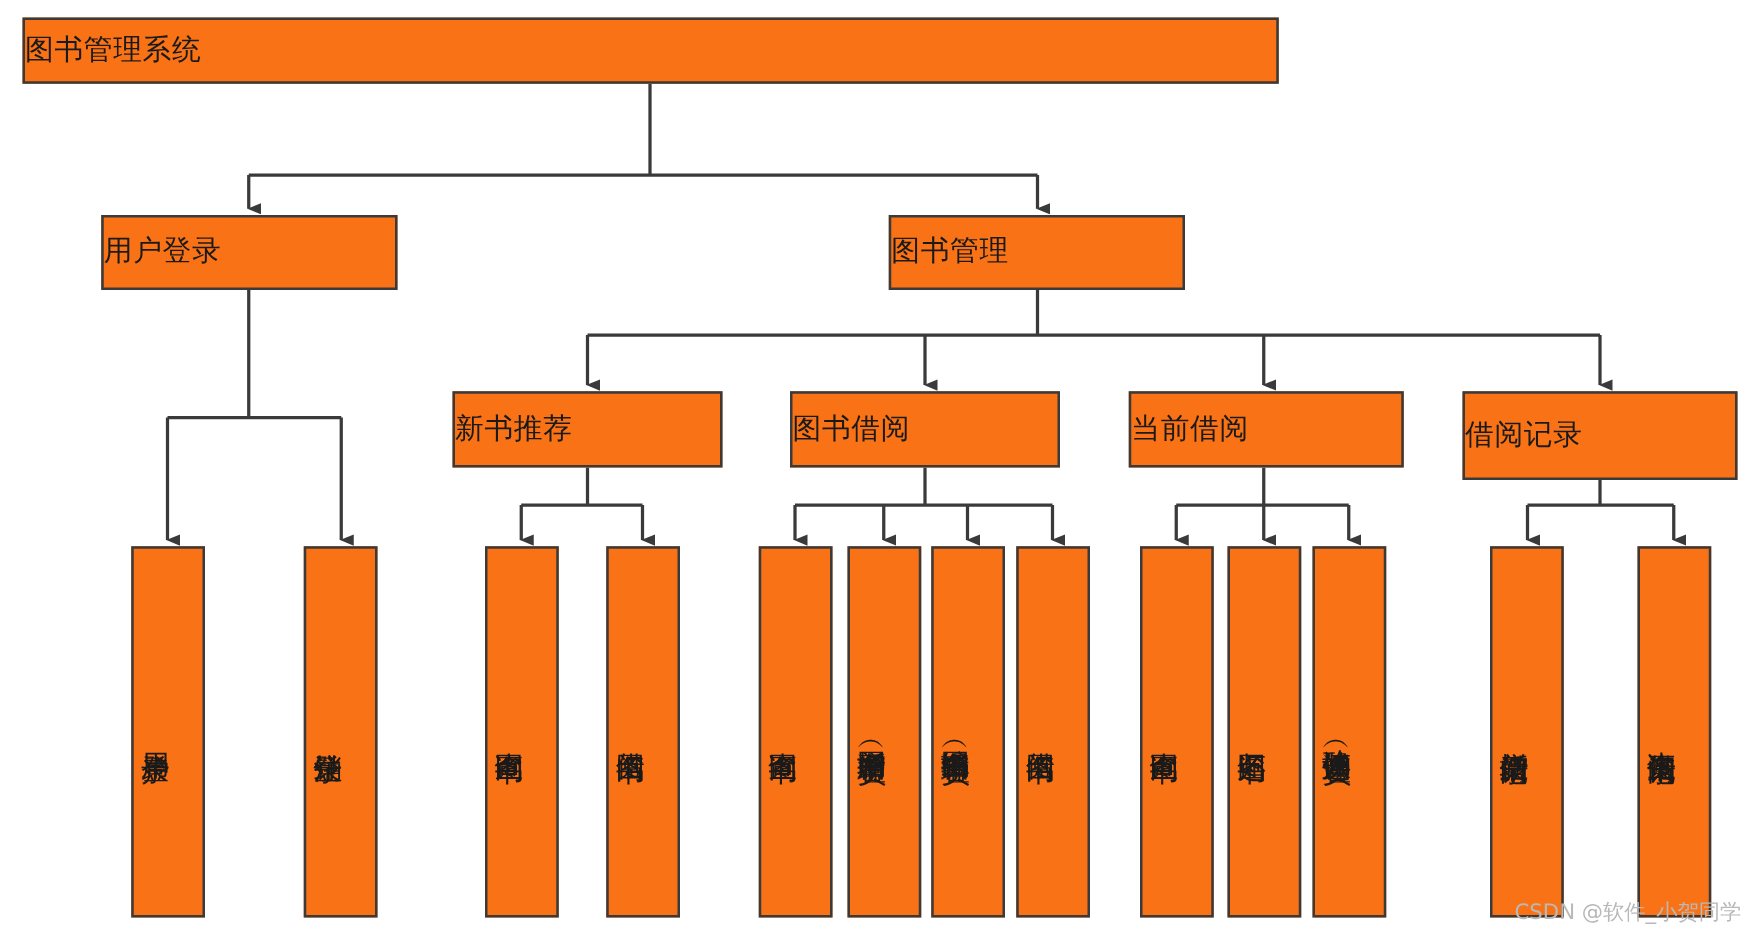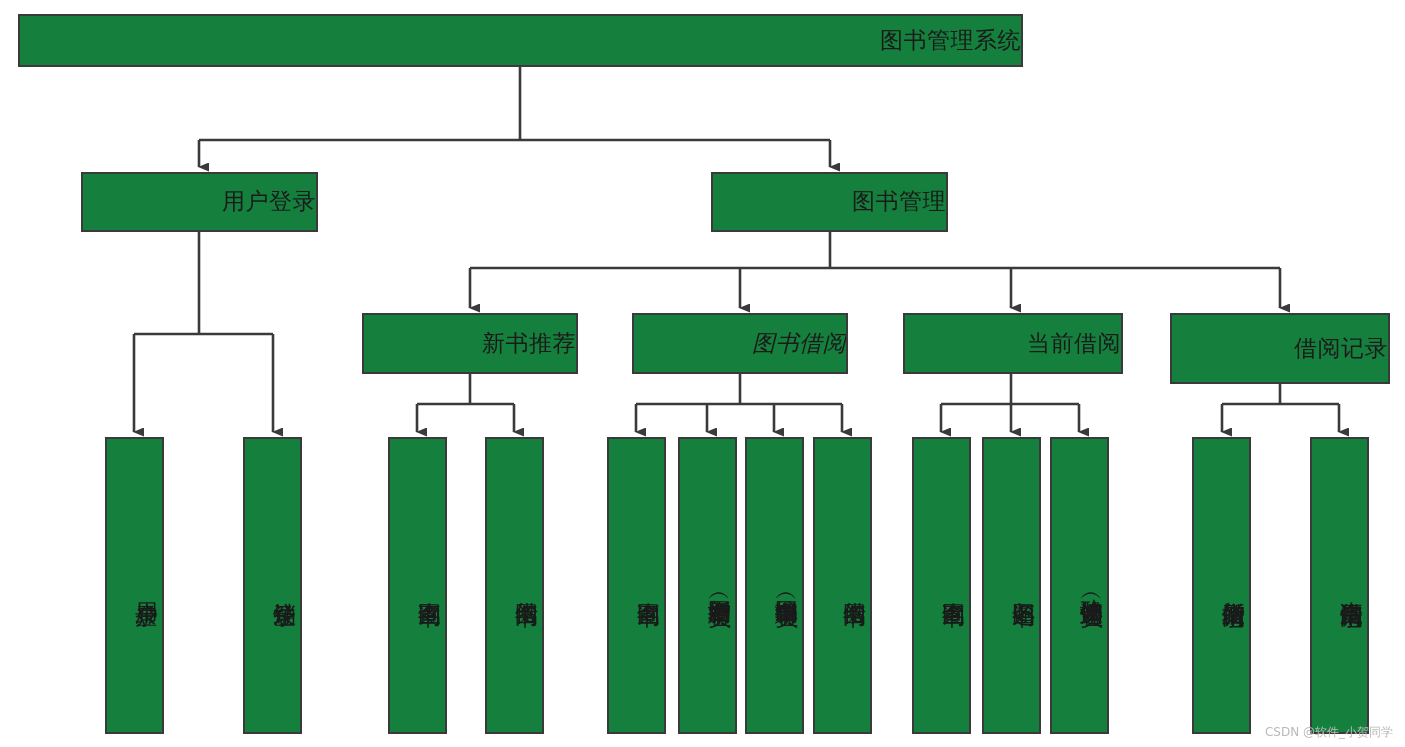--- a/index.html
+++ b/index.html
@@ -21,25 +21,25 @@
   svg.diagram-canvas {
     position: absolute;
     left: 0;
     top: 0;
     width: 1405px;
     height: 747px;
   }
   .node-box {
     position: absolute;
     box-sizing: border-box;
-    background: #15803d;
+    background: #f97316;
     border: 2.5px solid #3a3a3a;
     display: flex;
     align-items: center;
-    justify-content: flex-end;
+    justify-content: flex-start;
     overflow: hidden;
   }
   .node-label-h {
     font-size: 23px;
     color: #1a1a1a;
     line-height: 1.2;
     white-space: nowrap;
     letter-spacing: 0.5px;
   }
   .node-label-v {
@@ -48,21 +48,21 @@
     writing-mode: vertical-rl;
     text-orientation: upright;
     line-height: 1.38;
     letter-spacing: 1px;
     white-space: nowrap;
   }
   .watermark {
     position: absolute;
     right: 12px;
     bottom: 6px;
-    font-size: 12px;
+    font-size: 17px;
     color: #b9b9b9;
     white-space: nowrap;
     pointer-events: none;
   }
 </style>
 </head>
 <body>
 
 <div id="diagram-root">
 
@@ -123,21 +123,21 @@
   <div class="node-box" style="left:81px; top:172px; width:237px; height:60px;">
     <span class="node-label-h">用户登录</span>
   </div>
   <div class="node-box" style="left:711px; top:172px; width:237px; height:60px;">
     <span class="node-label-h">图书管理</span>
   </div>
 
   <div class="node-box" style="left:362px; top:313px; width:216px; height:61px;">
     <span class="node-label-h">新书推荐</span>
   </div>
-  <div class="node-box" style="left:632px; top:313px; width:216px; height:61px;font-style:italic;">
+  <div class="node-box" style="left:632px; top:313px; width:216px; height:61px;">
     <span class="node-label-h">图书借阅</span>
   </div>
   <div class="node-box" style="left:903px; top:313px; width:220px; height:61px;">
     <span class="node-label-h">当前借阅</span>
   </div>
   <div class="node-box" style="left:1170px; top:313px; width:220px; height:71px;">
     <span class="node-label-h">借阅记录</span>
   </div>
 
   <div class="node-box" style="left:105px; top:437px; width:59px; height:297px;">

